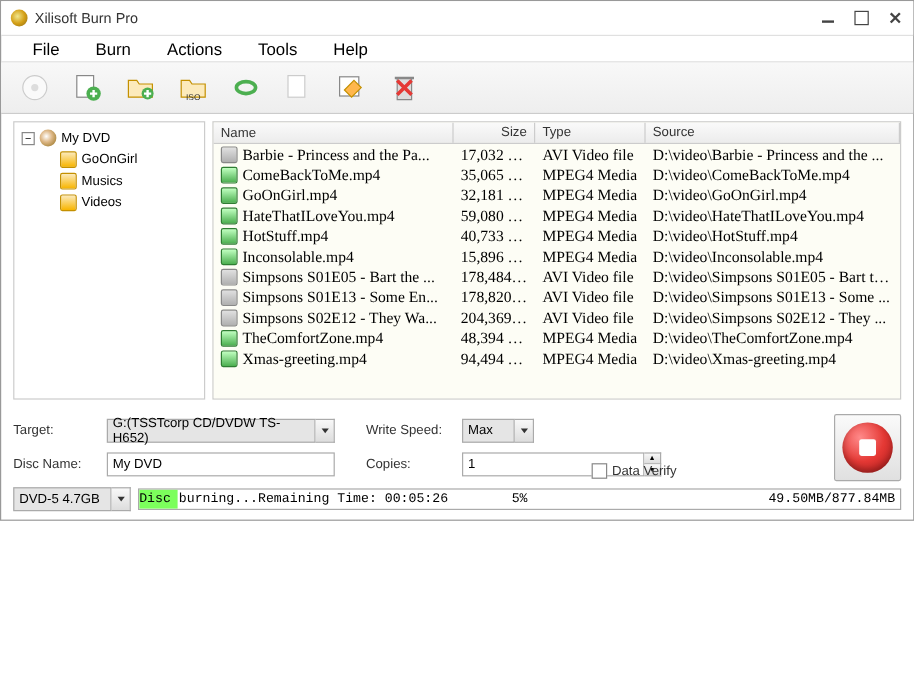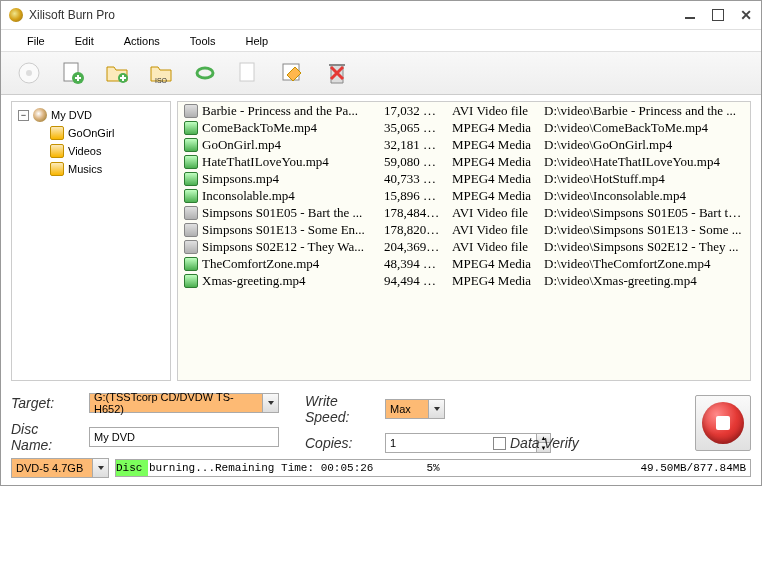--- a/index.html
+++ b/index.html
@@ -1,27 +1,27 @@
 <!DOCTYPE html>
 <html><head>
 <meta charset="utf-8">
 <style>
 * { box-sizing: border-box; margin: 0; padding: 0; }
 body { font-family: Tahoma, Arial, sans-serif; font-size: 11px; background: #fff; width: 762px; height: 563px; overflow: hidden; }
-.window { width: 762px; height: 486px; border: 1px solid #999; background: #fff; display: flex; flex-direction: column; }
+.window { width: 762px; height: 434px; border: 1px solid #999; background: #fff; display: flex; flex-direction: column; }
 .titlebar { height: 28px; display: flex; align-items: center; padding: 0 8px; background: #fff; }
 .titlebar .app-icon { width: 14px; height: 14px; margin-right: 6px; background: radial-gradient(circle at 40% 40%, #f0e68c, #d4a017, #8b6914); border-radius: 50%; position: relative; }
 .titlebar .title { font-size: 12px; color: #333; flex: 1; }
 .titlebar .win-btns { display: flex; gap: 14px; align-items: center; }
 .win-btn { width: 14px; height: 14px; display: flex; align-items: center; justify-content: center; cursor: pointer; color: #444; font-size: 14px; }
 .minimize::before { content: ""; width: 10px; height: 2px; background: #444; display: block; margin-top: 6px; }
 .maximize::before { content: ""; width: 10px; height: 10px; border: 1.5px solid #444; display: block; }
 .close::before { content: "✕"; font-weight: bold; }
 .menubar { height: 22px; display: flex; align-items: center; padding: 0 12px; gap: 2px; border-top: 1px solid #e0e0e0; }
-.menubar .menu-item { padding: 3px 14px; cursor: pointer; font-size: 11px; }
+.menubar .menu-item { padding: 3px 14px; cursor: pointer; font-size: 14px; }
 .toolbar { height: 44px; background: linear-gradient(#f8f8f8, #eeeeee); border-top: 1px solid #e0e0e0; border-bottom: 1px solid #ccc; display: flex; align-items: center; padding: 0 14px; gap: 16px; }
 .tb-btn { width: 28px; height: 28px; display: flex; align-items: center; justify-content: center; cursor: pointer; position: relative; }
 .tb-icon { width: 24px; height: 24px; }
 .main-area { flex: 1; display: flex; padding: 6px 10px 6px 10px; gap: 6px; min-height: 0; }
 .tree { width: 160px; border: 1px solid #ccc; background: #fff; padding: 4px 2px; overflow: auto; }
 .tree-row { display: flex; align-items: center; height: 18px; padding-left: 4px; cursor: pointer; white-space: nowrap; }
 .tree-row.indent1 { padding-left: 36px; }
 .tree-toggle { width: 11px; height: 11px; border: 1px solid #888; display: flex; align-items: center; justify-content: center; font-size: 9px; line-height: 1; margin-right: 4px; background: #fff; }
 .tree-icon { width: 14px; height: 14px; margin-right: 4px; }
 .folder-icon { background: linear-gradient(#fceabb, #f8b500); border: 1px solid #c49000; border-radius: 2px; }
@@ -39,23 +39,23 @@
 .col-size { width: 68px; text-align: right; }
 .col-type { width: 92px; }
 .col-source { flex: 1; }
 .file-icon { width: 14px; height: 14px; margin-right: 4px; flex-shrink: 0; }
 .avi-icon { background: linear-gradient(#e0e0e0, #b0b0b0); border: 1px solid #888; border-radius: 2px; }
 .mp4-icon { background: linear-gradient(#c0ffc0, #4caf50); border: 1px solid #2e7d32; border-radius: 2px; }
 .bottom-panel { padding: 6px 10px; display: flex; flex-direction: column; gap: 4px; }
 .form-area { display: flex; align-items: center; gap: 10px; position: relative; }
 .form-left { display: grid; grid-template-columns: 70px 190px; gap: 8px 8px; align-items: center; }
 .form-mid { display: grid; grid-template-columns: 72px 90px; gap: 8px 8px; align-items: center; margin-left: 16px; }
-.label { font-size: 14px; color: #333; font-style: italic; }
+.label { font-size: 11px; color: #333; }
 .select-wrap { display: flex; }
-.select { height: 20px; border: 1px solid #aaa; background: #fdba74; padding: 0 4px; font-size: 11px; display: flex; align-items: center; flex: 1; }
+.select { height: 20px; border: 1px solid #aaa; background: #e5e5e5; padding: 0 4px; font-size: 11px; display: flex; align-items: center; flex: 1; }
 .select-btn { width: 16px; height: 20px; border: 1px solid #aaa; border-left: none; background: linear-gradient(#f8f8f8,#ddd); display: flex; align-items: center; justify-content: center; cursor: pointer; }
 .select-btn::after { content: ""; border-left: 3px solid transparent; border-right: 3px solid transparent; border-top: 4px solid #333; }
 .input { height: 20px; border: 1px solid #aaa; background: #fff; padding: 0 4px; font-size: 11px; }
 .spinner-wrap { display: flex; }
 .spinner-btns { display: flex; flex-direction: column; }
 .spin { width: 14px; height: 10px; border: 1px solid #aaa; border-left: none; background: linear-gradient(#f8f8f8,#ddd); display: flex; align-items: center; justify-content: center; font-size: 6px; cursor: pointer; }
 .checkbox-wrap { display: flex; align-items: center; gap: 4px; margin-left: 8px; }
 .checkbox { width: 13px; height: 13px; border: 1px solid #888; background: #fff; }
 .burn-btn { width: 56px; height: 56px; border: 1px solid #aaa; border-radius: 2px; background: linear-gradient(#fafafa,#e0e0e0); display: flex; align-items: center; justify-content: center; cursor: pointer; margin-left: auto; }
 .burn-inner { width: 42px; height: 42px; border-radius: 50%; background: radial-gradient(circle at 35% 30%, #ff8a8a, #e53935 50%, #b71c1c); display: flex; align-items: center; justify-content: center; box-shadow: inset 0 -3px 6px rgba(0,0,0,0.3); }
@@ -77,21 +77,21 @@
     <div class="title">Xilisoft Burn Pro</div>
     <div class="win-btns">
       <div class="win-btn minimize"></div>
       <div class="win-btn maximize"></div>
       <div class="win-btn close"></div>
     </div>
   </div>
 
   <div class="menubar">
     <div class="menu-item">File</div>
-    <div class="menu-item">Edit</div>
+    <div class="menu-item">Burn</div>
     <div class="menu-item">Actions</div>
     <div class="menu-item">Tools</div>
     <div class="menu-item">Help</div>
   </div>
 
   <div class="toolbar">
     <div class="tb-btn">
         <svg class="tb-icon" viewBox="0 0 24 24">
           <circle cx="12" cy="12" r="10" fill="#fafafa" stroke="#ccc"></circle>
           <circle cx="12" cy="12" r="3" fill="#ddd"></circle>
@@ -146,31 +146,37 @@
     <div class="tree">
       <div class="tree-row">
         <div class="tree-toggle">−</div>
         <div class="tree-icon disc-icon"></div>
         <span class="tree-label">My DVD</span>
       </div>
       <div class="tree-row indent1">
         <div class="tree-icon folder-icon"></div>
         <span class="tree-label">GoOnGirl</span>
       </div>
+      <div class="tree-row indent1">
+        <div class="tree-icon folder-icon"></div>
+        <span class="tree-label">Musics</span>
+      </div>
       <div class="tree-row indent1 selected">
         <div class="tree-icon folder-open-icon"></div>
         <span class="tree-label">Videos</span>
       </div>
-      <div class="tree-row indent1">
-        <div class="tree-icon folder-icon"></div>
-        <span class="tree-label">Musics</span>
-      </div>
     </div>
 
     <div class="list">
+      <div class="list-header">
+        <div class="col col-name">Name</div>
+        <div class="col col-size">Size</div>
+        <div class="col col-type">Type</div>
+        <div class="col col-source">Source</div>
+      </div>
       <div class="list-body" id="list-body">
           <div class="row">
             <div class="cell col-name">
               <div class="file-icon avi-icon"></div>
               <span>Barbie - Princess and the Pa...</span>
             </div>
             <div class="cell col-size">17,032 KB</div>
             <div class="cell col-type">AVI Video file</div>
             <div class="cell col-source">D:\video\Barbie - Princess and the ...</div>
           </div>
@@ -197,21 +203,21 @@
               <div class="file-icon mp4-icon"></div>
               <span>HateThatILoveYou.mp4</span>
             </div>
             <div class="cell col-size">59,080 KB</div>
             <div class="cell col-type">MPEG4 Media</div>
             <div class="cell col-source">D:\video\HateThatILoveYou.mp4</div>
           </div>
           <div class="row">
             <div class="cell col-name">
               <div class="file-icon mp4-icon"></div>
-              <span>Simpsons.mp4</span>
+              <span>HotStuff.mp4</span>
             </div>
             <div class="cell col-size">40,733 KB</div>
             <div class="cell col-type">MPEG4 Media</div>
             <div class="cell col-source">D:\video\HotStuff.mp4</div>
           </div>
           <div class="row">
             <div class="cell col-name">
               <div class="file-icon mp4-icon"></div>
               <span>Inconsolable.mp4</span>
             </div>

